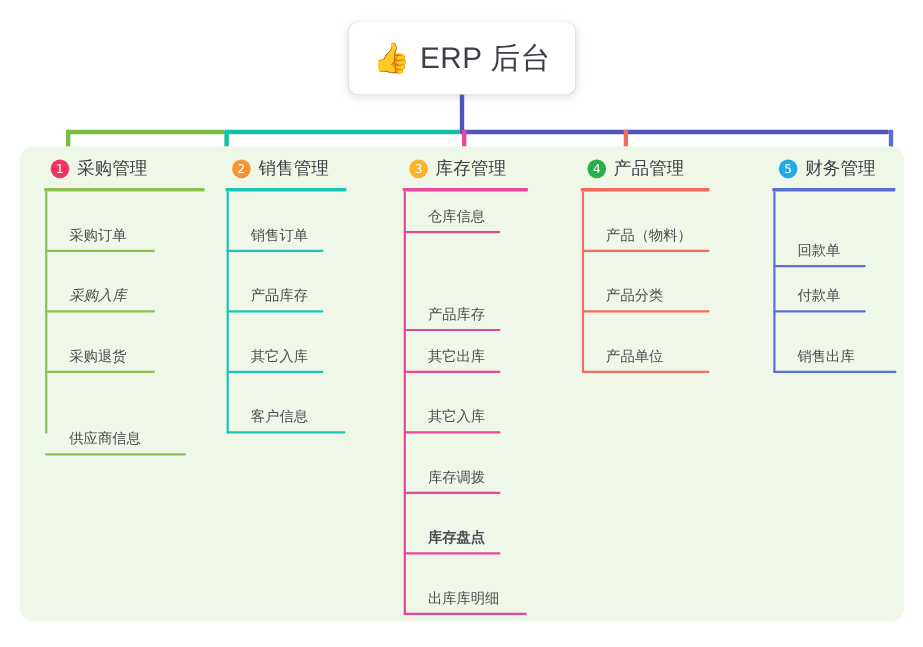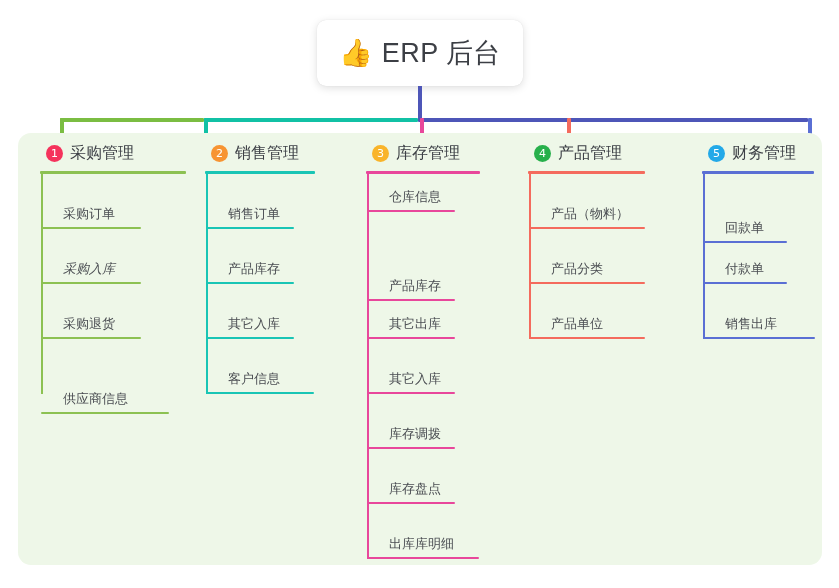--- a/index.html
+++ b/index.html
@@ -230,21 +230,21 @@
         <div class="item-underline" style="width: 88px; background: rgb(232, 71, 155);"></div>
       </div>
       <div class="item" style="top: 206px; height: 55px; width: 112px;">
         <span class="item-label">其它入库</span>
         <div class="item-underline" style="width: 88px; background: rgb(232, 71, 155);"></div>
       </div>
       <div class="item" style="top: 261px; height: 55px; width: 112px;">
         <span class="item-label">库存调拨</span>
         <div class="item-underline" style="width: 88px; background: rgb(232, 71, 155);"></div>
       </div>
-      <div class="item" style="top: 316px; height: 55px; width: 112px;">
+      <div class="item" style="top: 316px; height: 55px; width: 112px; font-weight: bold;">
         <span class="item-label">库存盘点</span>
         <div class="item-underline" style="width: 88px; background: rgb(232, 71, 155);"></div>
       </div>
       <div class="item" style="top: 371px; height: 55px; width: 112px;">
         <span class="item-label">出库库明细</span>
         <div class="item-underline" style="width: 112px; background: rgb(232, 71, 155);"></div>
       </div>
     </div>
     <div class="column" style="left: 528px; top: 133px;">
       <div class="col-header">

